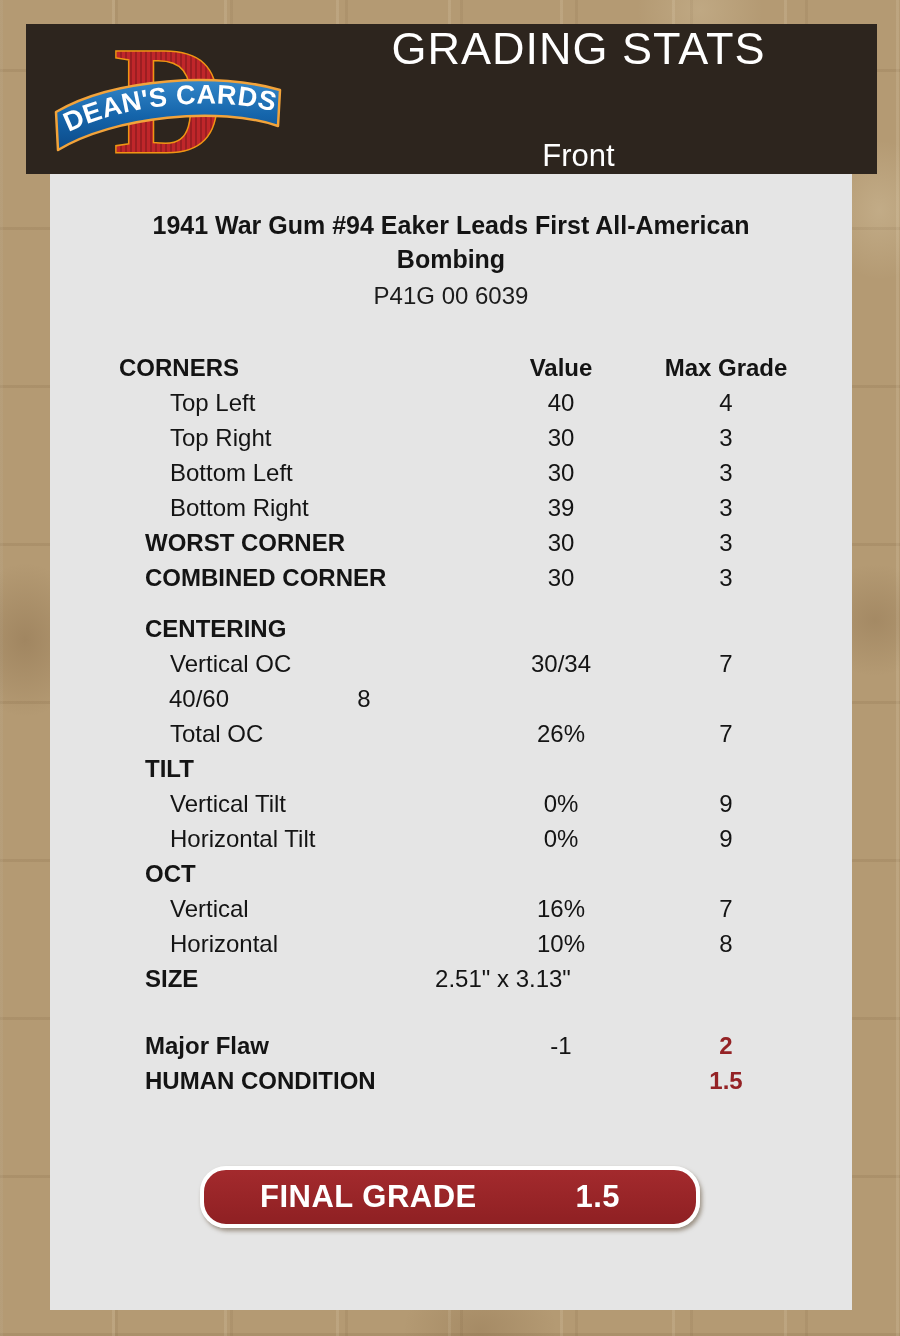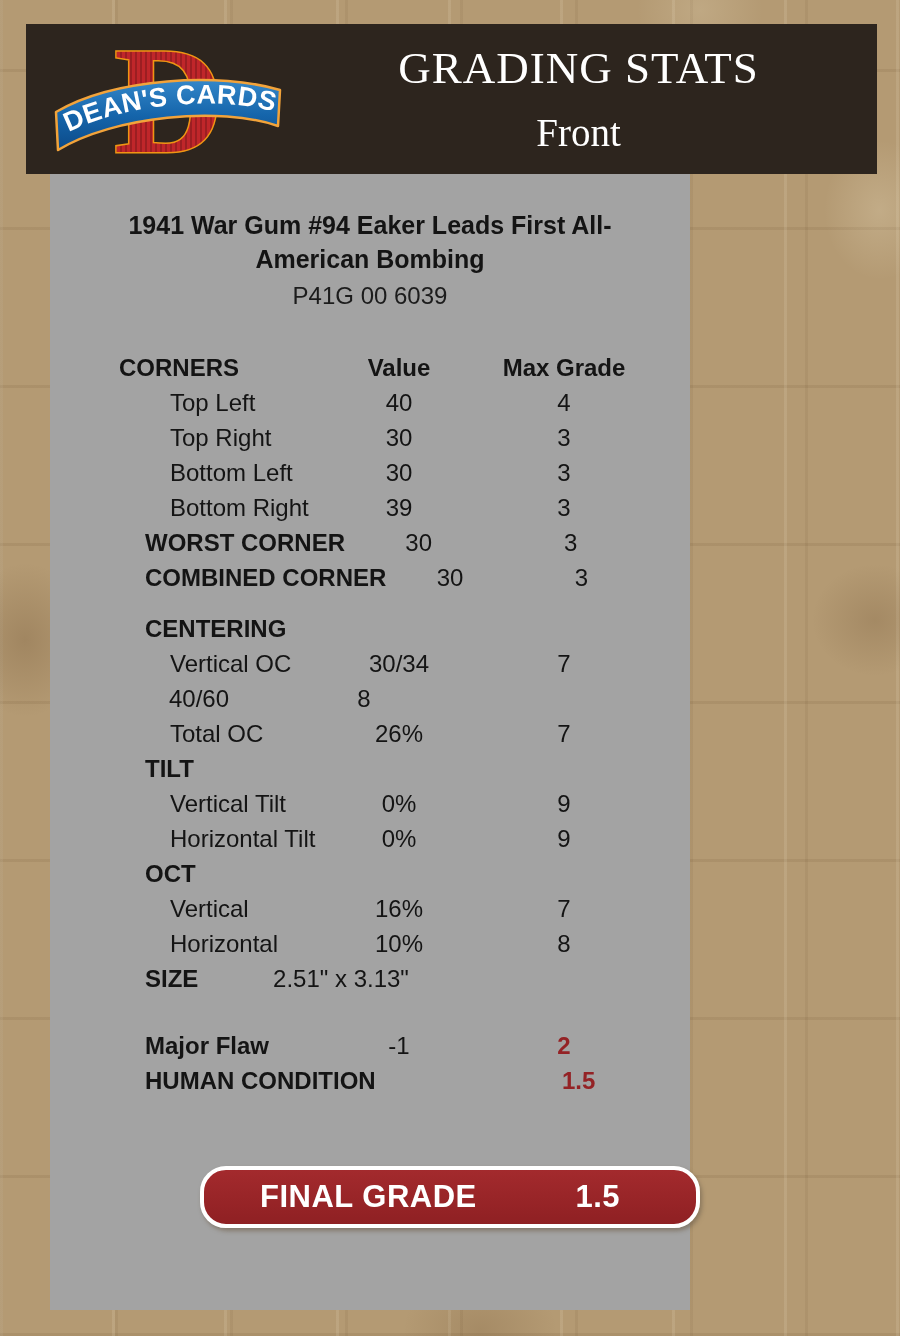--- a/index.html
+++ b/index.html
@@ -19,37 +19,37 @@
       radial-gradient(ellipse 90px 80px at 875px 620px, rgba(92,62,32,0.18), rgba(92,62,32,0) 70%),
       radial-gradient(ellipse 110px 80px at 480px 1330px, rgba(90,60,30,0.16), rgba(90,60,30,0) 70%),
       radial-gradient(ellipse 90px 90px at 700px 10px, rgba(250,242,215,0.16), rgba(250,242,215,0) 70%),
       repeating-linear-gradient(90deg, rgba(250,242,220,0.12) 0px 3px, rgba(0,0,0,0) 3px 112px),
       repeating-linear-gradient(0deg, rgba(88,60,28,0.10) 0px 3px, rgba(0,0,0,0) 3px 158px),
       repeating-linear-gradient(90deg, rgba(88,60,28,0.08) 0px 3px, rgba(0,0,0,0) 3px 115px);
   }
 
   
   .card {
-    position:absolute; left:50px; top:100px; width:640px; height:1210px;
-    background:#a3a3a3;
+    position:absolute; left:50px; top:100px; width:802px; height:1210px;
+    background:#e5e5e5;
   }
 
   
   .header {
     position:absolute; left:26px; top:24px; width:851px; height:150px;
     background:#2d251e;
   }
   .logo { position:absolute; left:24px; top:4px; }
   .header-text {
     position:absolute; left:290px; right:36px; top:0; height:100%;
-    display:flex; flex-direction:column; justify-content:center; align-items:center;
-    color:#ffffff; text-align:center;font-family:Liberation Serif, serif;
+    display:flex; flex-direction:column; justify-content:space-between; align-items:center;
+    color:#ffffff; text-align:center;
   }
   .header-title { font-size:45px; letter-spacing:1px; line-height:50px; }
-  .header-subtitle { font-size:39px; margin-top:17px; }
+  .header-subtitle { font-size:31px; margin-top:17px; }
 
   .card-title {
     position:absolute; top:108px; left:51px; right:51px;
     text-align:center; font-size:25px; font-weight:bold; color:#141414; line-height:34px;
   }
   .card-code {
     position:absolute; top:182px; left:0; width:100%;
     text-align:center; font-size:24px; color:#1c1c1c;
   }
 

